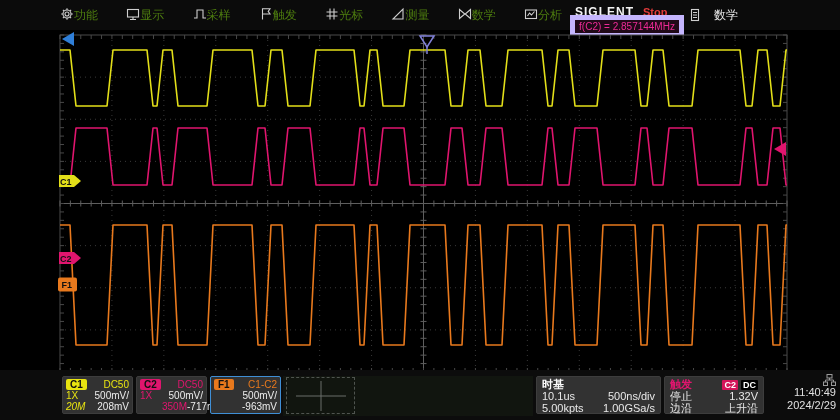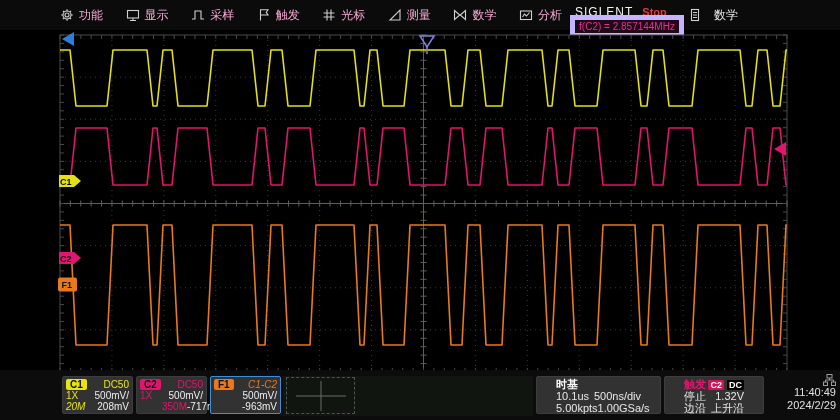--- a/index.html
+++ b/index.html
@@ -2,43 +2,43 @@
 <html><head>
 <meta charset="utf-8">
 <style>
   html,body{margin:0;padding:0;background:#000;}
   .screen{position:relative;width:840px;height:420px;background:#000;overflow:hidden;
           font-family:"Liberation Sans", sans-serif;color:#e8e8e8;}
   
   .menubar{position:absolute;left:0;top:0;width:840px;height:30px;background:#0b0b0b;}
   .menu-items{position:absolute;left:60px;top:0;width:502px;height:30px;display:flex;
               justify-content:space-between;align-items:center;}
-  .menu-item{display:flex;align-items:center;gap:5px;font-size:12px;color:#f9a8d4;cursor:default;white-space:nowrap;}
+  .menu-item{display:flex;font-size:12px;color:#4d7c0f;cursor:default;white-space:nowrap;}
   .mi{width:14px;height:14px;stroke:#cfcfcf;stroke-width:1.1;fill:none;}
   .brand-block{position:absolute;left:575px;top:2px;width:115px;}
-  .brand{font-size:12px;font-weight:normal;letter-spacing:1px;color:#f2f2f2;}
+  .brand{font-size:12px;font-weight:bold;letter-spacing:1px;color:#f2f2f2;}
   .stop{font-size:11px;font-weight:bold;color:#e23b3b;margin-left:9px;}
   .freq-box{position:absolute;left:570px;top:15px;width:104px;height:13px;background:#200a18;
             border:5px solid #c4b5fd;font-size:10px;line-height:13px;text-align:center;}
   .panel-btn{position:absolute;left:688px;top:0;height:30px;display:flex;align-items:center;gap:12px;font-size:12px;}
   
   #scope{position:absolute;left:0;top:0;}
   
   .footer{position:absolute;left:0;top:370px;width:840px;height:50px;background:#0c0c0c;}
   .mathzone{position:absolute;left:283px;top:6px;width:250px;height:40px;background:#11150f;}
   .chanbox{position:absolute;top:6px;height:38px;width:71px;background:#323232;border:1px solid #3d3d3d;
            border-radius:2px;font-size:10px;padding:2px 3px;box-sizing:border-box;cursor:default;}
   .chanbox .row{display:flex;justify-content:space-between;align-items:center;height:11px;}
   .chip{font-weight:bold;color:#101010;padding:0 4px;border-radius:2px;font-size:10px;line-height:11px;}
   .val{color:#ececec;}
   .selbox{border:1px solid #3f8fd6;}
   .plusbox{position:absolute;left:286px;top:7px;width:69px;height:37px;border:1px dashed #4f544f;
            display:flex;align-items:center;justify-content:center;background:#11150f;box-sizing:border-box;}
   .infobox{position:absolute;top:6px;height:38px;background:#323232;border:1px solid #3d3d3d;border-radius:2px;
-           font-size:11px;padding:1px 19px;box-sizing:border-box;cursor:default;}
+           font-size:11px;padding:1px 5px;box-sizing:border-box;cursor:default;}
   .infobox .trow{display:flex;justify-content:space-between;align-items:center;height:12px;}
   .tb-title{font-weight:bold;color:#fafafa;font-size:11px;}
   .trg-title{font-weight:bold;font-size:11px;}
   .badge{font-size:9px;font-weight:bold;color:#fff;padding:0 2px;border-radius:1px;line-height:10px;}
   .clock{position:absolute;left:766px;top:4px;width:70px;text-align:right;font-size:11px;line-height:13px;color:#e0e0e0;}
   .clock .lan{height:12px;margin-bottom:0px;}
 </style>
 </head>
 <body>
 
@@ -536,21 +536,21 @@
         </div>
       <div class="row">
           <span style="color: rgb(224, 21, 110); margin-left: 22px;">350M</span>
         <span class="val">-717mV</span>
         </div>
     </div>
 
     <div class="chanbox selbox" style="left:210px;">
       <div class="row">
           <span class="chip" style="background: rgb(232, 121, 29);">F1</span>
-        <span style="color: rgb(232, 121, 29); font-style: italic;">C1-C2</span>
+        <span style="color: rgb(232, 121, 29);">C1-C2</span>
         </div>
       <div class="row">
           <span></span>
           <span class="val">500mV/</span>
         </div>
       <div class="row">
           <span></span>
           <span class="val">-963mV</span>
         </div>
     </div>

